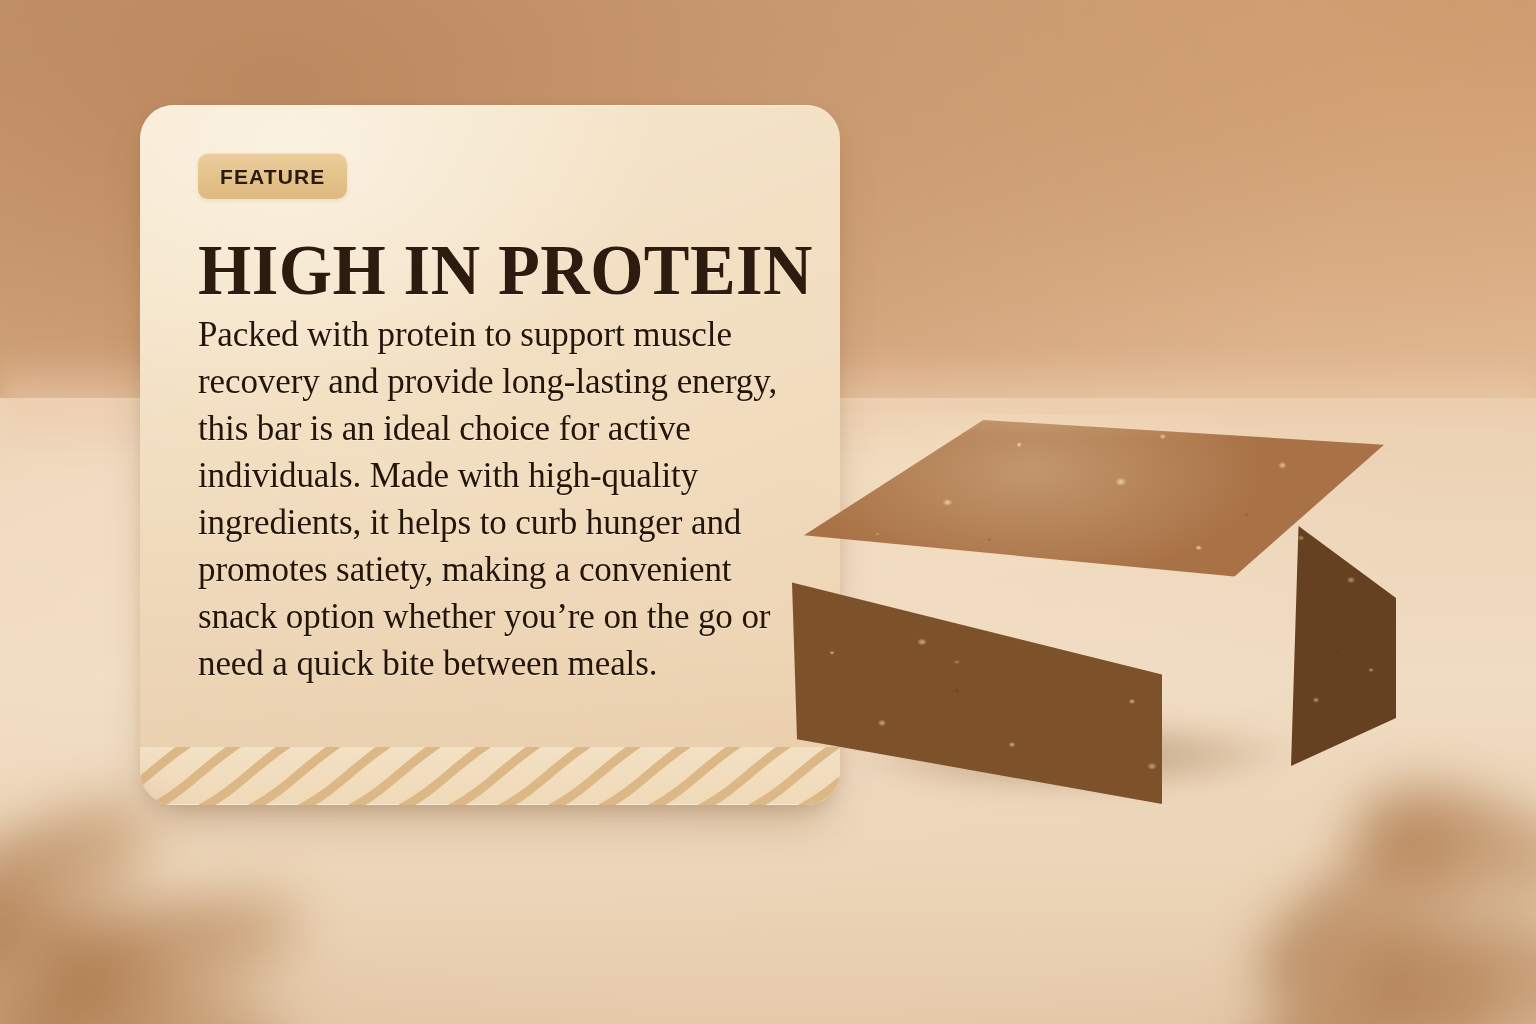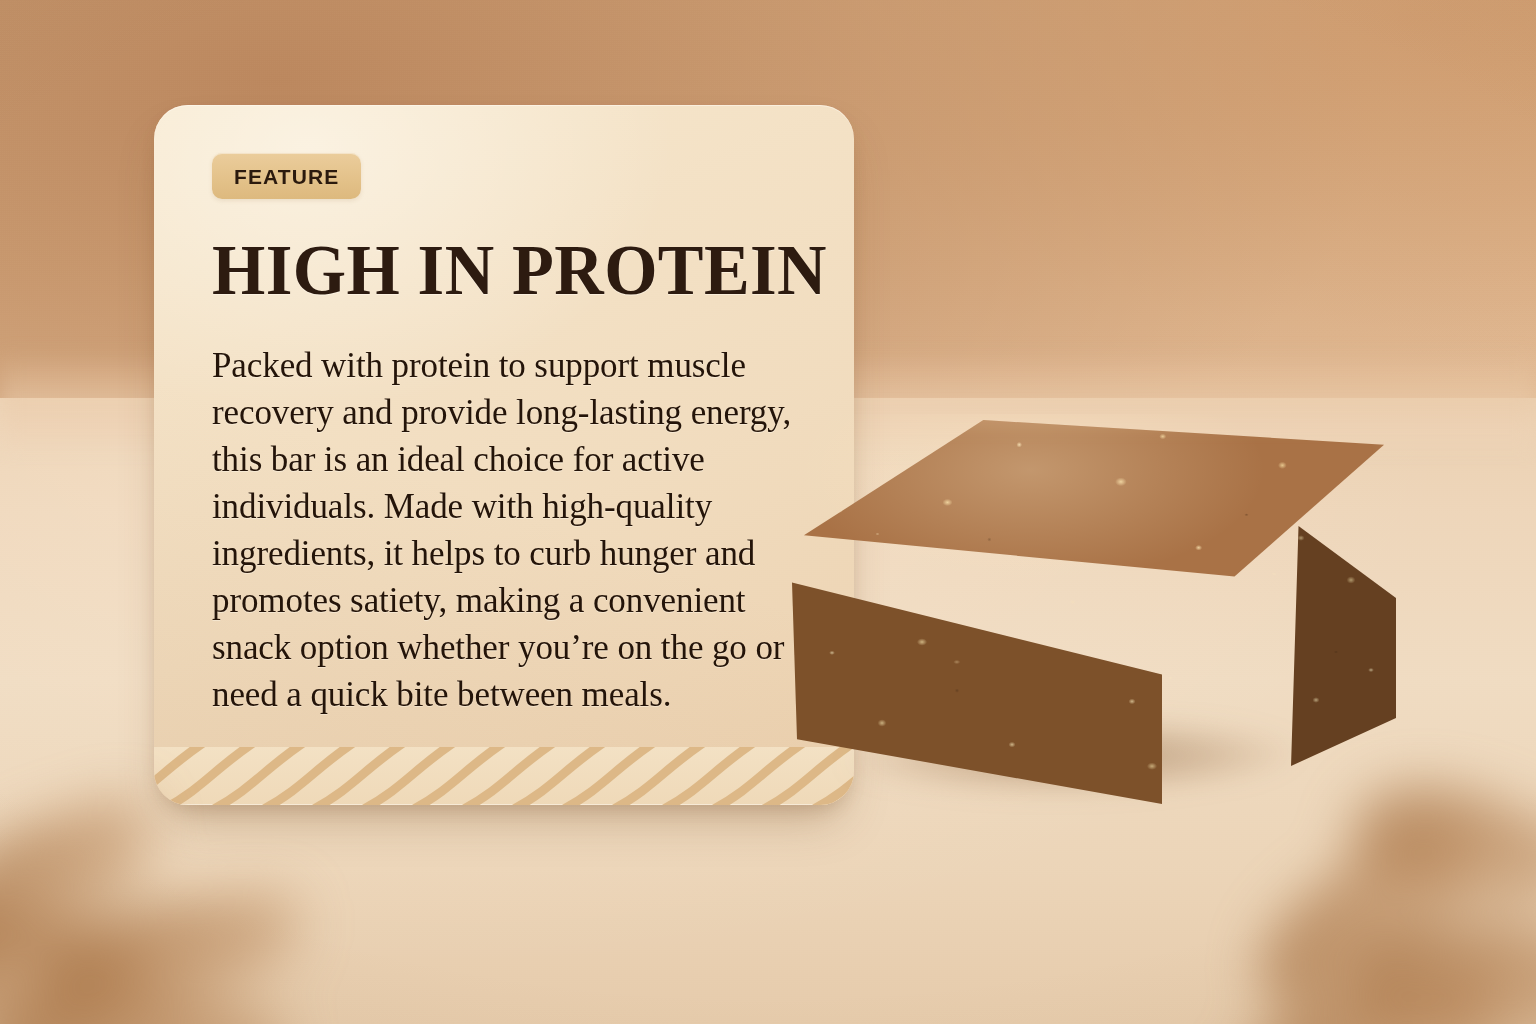--- a/index.html
+++ b/index.html
@@ -74,21 +74,21 @@
     position: absolute;
     background: linear-gradient(135deg, rgba(158,105,58,0.72) 0%, rgba(176,124,78,0.62) 50%, rgba(196,150,107,0.30) 100%);
     border-radius: 60% 12% 60% 12%;
   }
   .foliage-bl { left: -80px; bottom: -120px; width: 460px; height: 360px; }
   .foliage-br { right: -60px; bottom: -130px; width: 470px; height: 380px; }
 
   
   .feature-card {
     position: absolute;
-    left: 154px;
+    left: 140px;
     top: 105px;
     width: 700px;
     height: 700px;
     border-radius: 34px;
     overflow: hidden;
     background:
       linear-gradient(158deg, #f7e8ce 0%, #f4e2c6 28%, #f1dcbe 58%, #eed6b6 80%, #ebd0ae 100%);
     box-shadow:
       0 26px 46px -14px rgba(120,78,42,0.34),
       0 8px 18px -6px rgba(120,78,42,0.22),
@@ -133,21 +133,21 @@
     line-height: 1.0;
     letter-spacing: 0.4px;
     transform: scaleX(0.965);
     transform-origin: left center;
     white-space: nowrap;
     text-shadow: 0 1px 0 rgba(255,250,238,0.55);
   }
 
   
   .card-text {
-    margin: 36px 0 0 0;
+    margin: 5px 0 0 0;
     width: 592px;
     color: #241409;
     font-family: "Liberation Serif", "DejaVu Serif", serif;
     font-size: 35px;
     line-height: 1.345;
     letter-spacing: -0.1px;
     text-shadow: 0 1px 0 rgba(255,250,238,0.42);
   }
 
   

